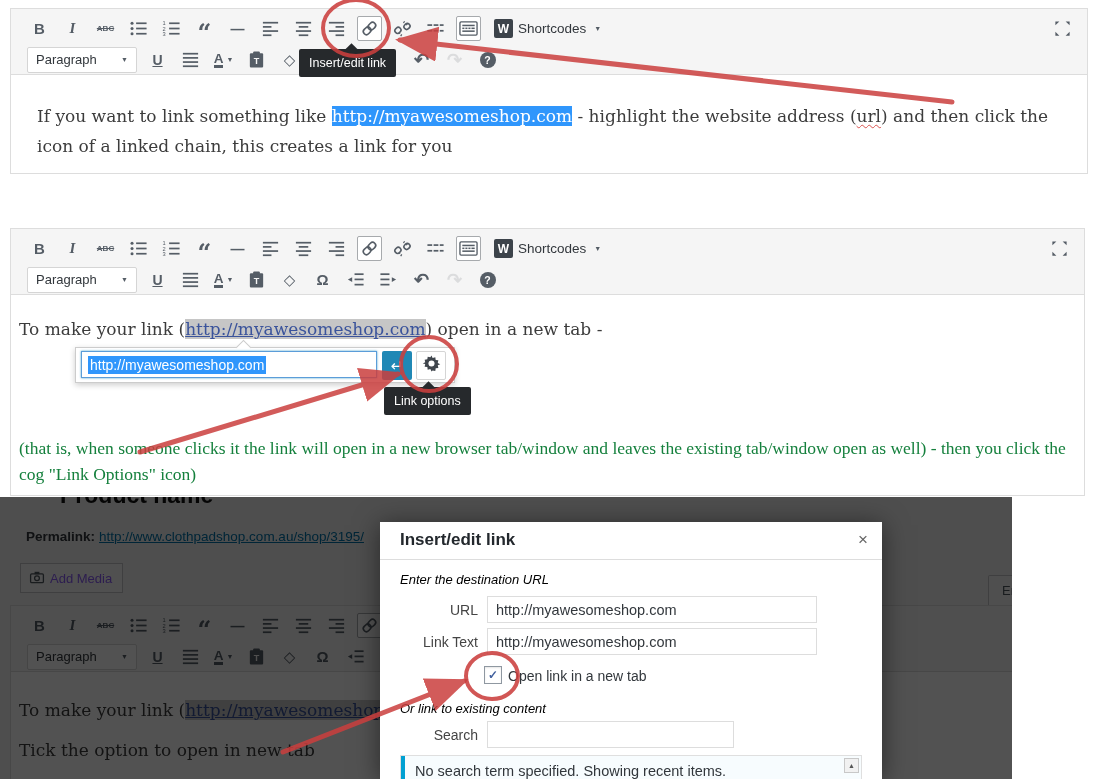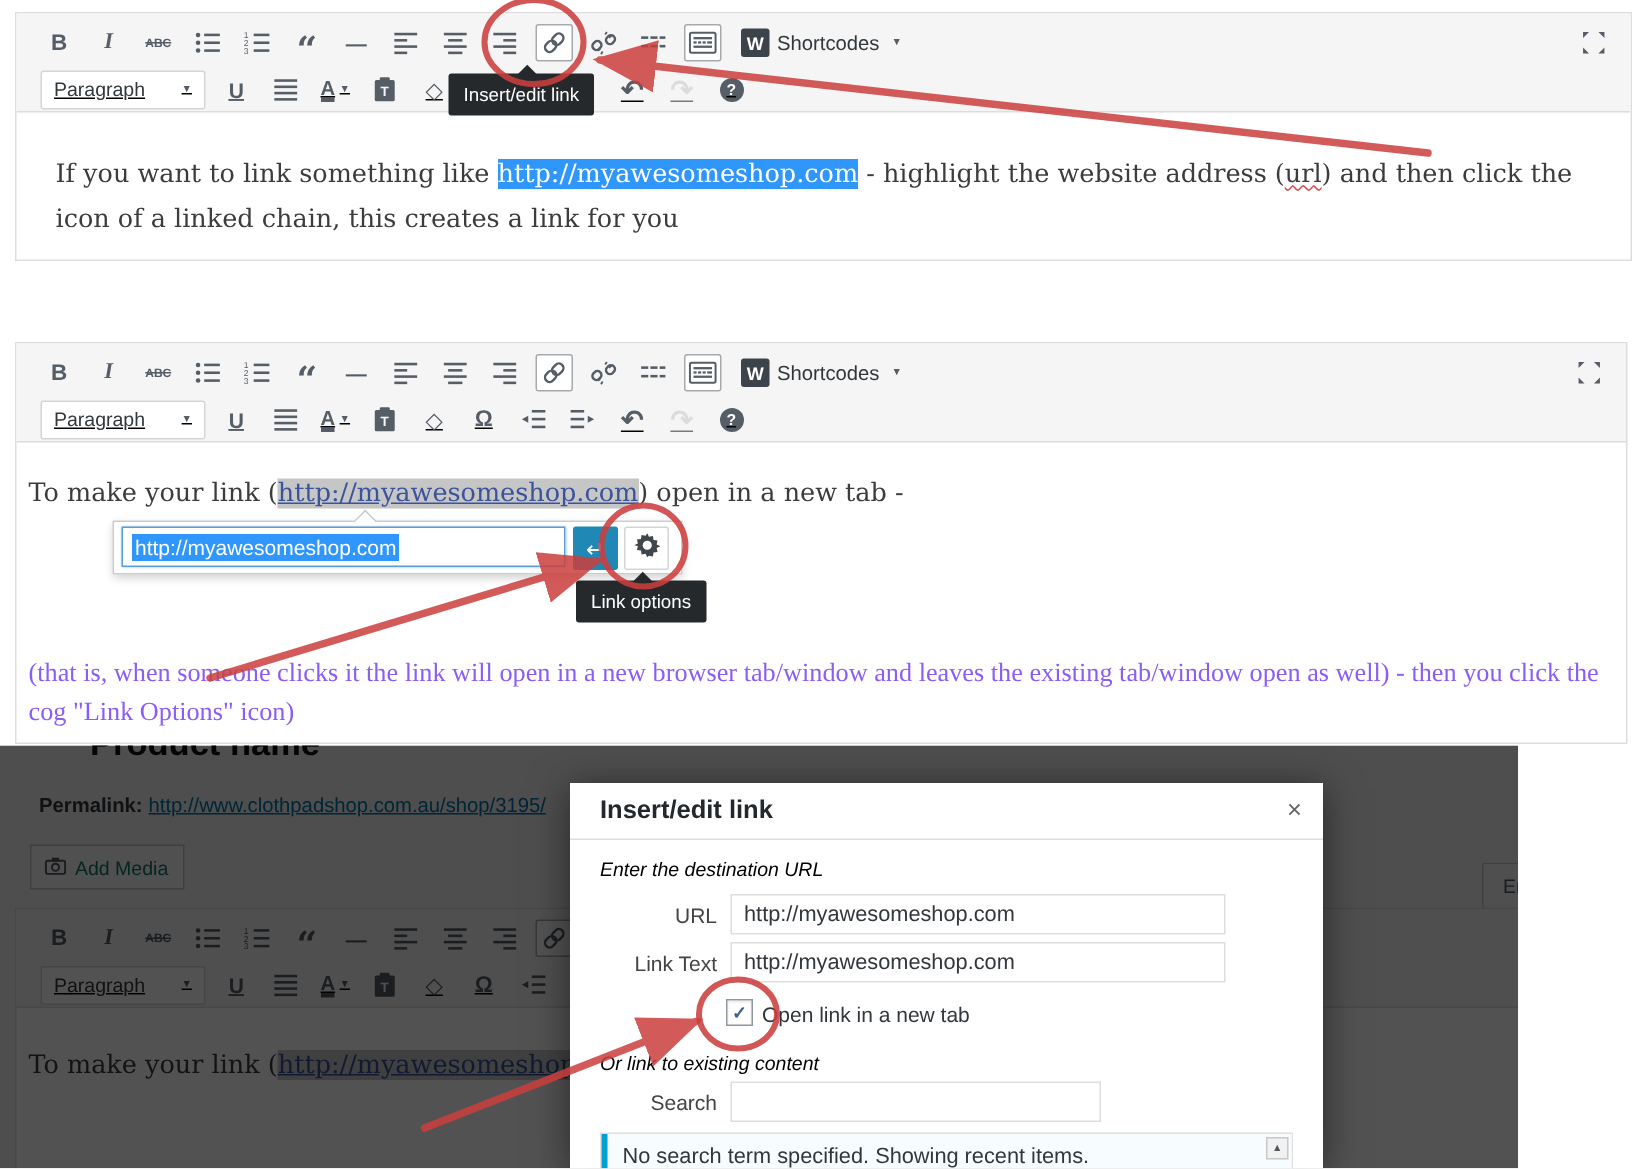--- a/index.html
+++ b/index.html
@@ -1,20 +1,20 @@
 <!DOCTYPE html>
 <html><head>
 <meta charset="utf-8">
 <style>
 html,body{margin:0;padding:0;background:#fff;}
 #page{position:relative;width:1098px;height:779px;overflow:hidden;font-family:"Liberation Sans",sans-serif;background:#fff;}
 .editor{position:absolute;background:#fff;border:1px solid #ddd;box-sizing:border-box;}
 .mce-toolbar{background:#f5f5f5;border-bottom:1px solid #ddd;height:66px;position:relative;box-sizing:border-box;padding-top:6px;}
 .trow{display:flex;align-items:center;gap:8px;padding-left:16px;height:27px;}
-.trow.r2{margin-top:4px;text-decoration:underline;}
+.trow.r2{margin-top:4px;}
 .tb{min-width:25px;height:25px;display:flex;align-items:center;justify-content:center;color:#555d66;cursor:pointer;border:1px solid transparent;border-radius:2px;box-sizing:border-box;}
 .tb.on{border-color:#a7aaad;background:#fff;}
 .tb.dis{opacity:.5;}
 .tb svg{display:block;fill:#555d66;}
 .gB{font-weight:bold;font-size:15px;}
 .gI{font-family:"Liberation Serif",serif;font-size:15px;font-weight:bold;font-style:italic;}
 .gS{font-size:8px;font-weight:bold;text-decoration:line-through;}
 .gQ{font-family:"DejaVu Serif",serif;font-size:24px;font-weight:bold;height:14px;line-height:22px;}
 .gH{font-weight:bold;font-size:14px;}
 .gU{font-size:14px;font-weight:bold;text-decoration:underline;}
@@ -33,35 +33,35 @@
 .fullscreen{position:absolute;right:12px;top:7px;}
 .tooltip{position:absolute;background:#26292c;color:#fff;font-size:12.5px;padding:7px 10px;border-radius:2px;z-index:60;white-space:nowrap;}
 .tooltip::before{content:"";position:absolute;top:-4px;width:9px;height:9px;background:#26292c;transform:rotate(45deg);left:var(--cx);}
 .serif{font-family:"DejaVu Serif",serif;font-size:17px;color:#3c3c3c;}
 .sel-blue{background:#2f96fc;color:#fff;}
 .squig{text-decoration:underline wavy #d9534f;text-decoration-thickness:1px;text-underline-offset:2px;}
 .link-grey{background:#c6c6c6;color:#3a539b;text-decoration:underline;}
 #content1{padding:14px 16px 0 14px;line-height:30px;}
 #content2{position:relative;height:200px;}
 #line2a{position:absolute;left:8px;top:24px;margin:0;}
-#para2{position:absolute;left:8px;top:140px;width:1052px;margin:0;line-height:26px;font-size:17.5px;color:#8b5cf6;font-family:"Liberation Serif",serif;}
+#para2{position:absolute;left:8px;top:140px;width:1052px;margin:0;line-height:26px;font-size:17.5px;color:#15803d;font-family:"Liberation Serif",serif;}
 #linkpopup{position:absolute;left:64px;top:52px;width:380px;height:36px;background:#fff;border:1px solid #ccc;box-shadow:0 2px 6px rgba(0,0,0,.2);box-sizing:border-box;z-index:5;}
 #linkpopup .caretup{position:absolute;top:-6px;left:162px;width:10px;height:10px;background:#fff;border-left:1px solid #ccc;border-top:1px solid #ccc;transform:rotate(45deg);}
 .urlbox{position:absolute;left:5px;top:3px;width:296px;height:27px;border:1px solid #5b9dd9;box-shadow:0 0 2px rgba(30,140,190,.8);font-size:14px;display:flex;align-items:center;padding-left:6px;box-sizing:border-box;}
 .urlbox span{background:#2f96fc;color:#fff;padding:1px 2px;}
 .applybtn{position:absolute;left:306px;top:3px;width:30px;height:29px;background:#2088b5;color:#fff;display:flex;align-items:center;justify-content:center;font-size:15px;border-radius:2px;cursor:pointer;}
 .gearbtn{position:absolute;left:340px;top:3px;width:30px;height:29px;background:#fff;border:1px solid #d5d5d5;display:flex;align-items:center;justify-content:center;border-radius:2px;box-sizing:border-box;cursor:pointer;}
 #p3{position:absolute;left:0;top:497px;width:1012px;height:282px;background:#f1f1f1;overflow:hidden;}
 #dim{position:absolute;inset:0;background:rgba(0,0,0,.68);z-index:10;}
 #headclip{position:absolute;left:60px;top:0;height:13px;width:300px;overflow:hidden;}
 #headclip span{display:block;margin-top:-15px;font-size:23px;font-weight:bold;color:#111;}
 #permalinkrow{position:absolute;left:26px;top:32px;font-size:13.5px;color:#32373c;}
 #permalinkrow b{margin-right:4px;}
 #permalinkrow a{color:#0073aa;text-decoration:underline;}
-#addmedia{position:absolute;left:20px;top:66px;height:28px;padding:0 10px 0 8px;background:#f7f7f7;border:1px solid #c3c4c7;border-radius:0;display:flex;align-items:center;gap:5px;font-size:13px;color:#0f766e;cursor:pointer;}
+#addmedia{position:absolute;left:20px;top:66px;height:28px;padding:0 10px 0 8px;background:#f7f7f7;border:1px solid #c3c4c7;border-radius:0;display:flex;align-items:center;gap:5px;font-size:13px;color:#8b5cf6;cursor:pointer;}
 .tab{position:absolute;top:78px;height:30px;line-height:30px;padding:0 13px;font-size:13px;color:#50575e;border:1px solid #c3c4c7;border-bottom:none;border-radius:2px 2px 0 0;box-sizing:border-box;cursor:pointer;}
 #tabVisual{left:988px;background:#f5f5f5;}
 #tabText{left:1045px;background:#dcdcde;}
 #p3content{position:relative;height:134px;}
 #p3line1{position:absolute;left:8px;top:28px;margin:0;}
 #p3line2{position:absolute;left:8px;top:68px;margin:0;}
 #modal{position:absolute;left:380px;top:25px;width:502px;height:257px;background:#fff;z-index:20;box-shadow:0 3px 24px rgba(0,0,0,.5);}
 .mheader{position:absolute;left:0;top:0;right:0;height:37px;border-bottom:1px solid #ddd;}
 .mtitle{position:absolute;left:20px;top:8px;font-size:17px;font-weight:bold;color:#23282d;}
 .mclose{position:absolute;right:14px;top:8px;font-size:17px;color:#666;cursor:pointer;}
@@ -645,20 +645,21 @@
             </span>
           </div>
           <span class="tb fullscreen">
             <svg viewBox="0 0 20 20" width="19" height="19">
               <path d="M2.5 2.5h4.2L2.5 6.7zM17.5 2.5v4.2L13.3 2.5zM2.5 17.5v-4.2l4.2 4.2zM17.5 17.5h-4.2l4.2-4.2z"></path>
             </svg>
           </span>
         </div>
       <div id="p3content">
         <p class="serif" id="p3line1"><span>To make your link (</span><span class="link-grey">http://myawesomeshop.com</span><span>) open in a new tab -</span></p>
+        <p class="serif" id="p3line2">Tick the option to open in new tab</p>
       </div>
     </div>
     <div id="dim"></div>
     <div id="modal">
       <div class="mheader">
         <span class="mtitle">Insert/edit link</span>
         <span class="mclose">×</span>
       </div>
       <div class="mhint" style="top:50px;">Enter the destination URL</div>
       <div class="mlabel" style="top:80px;">URL</div>

